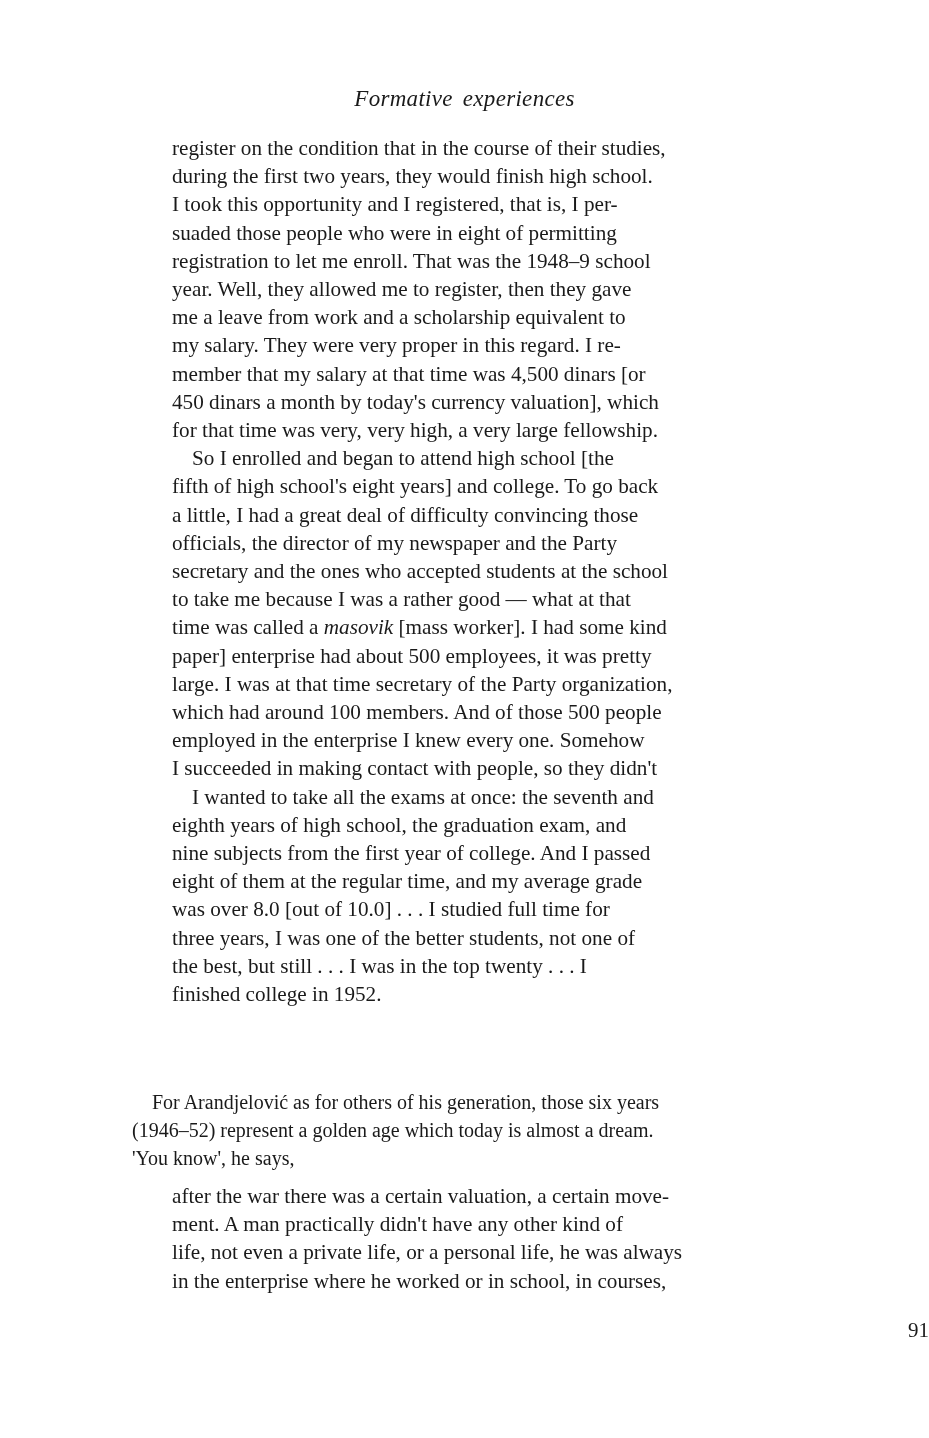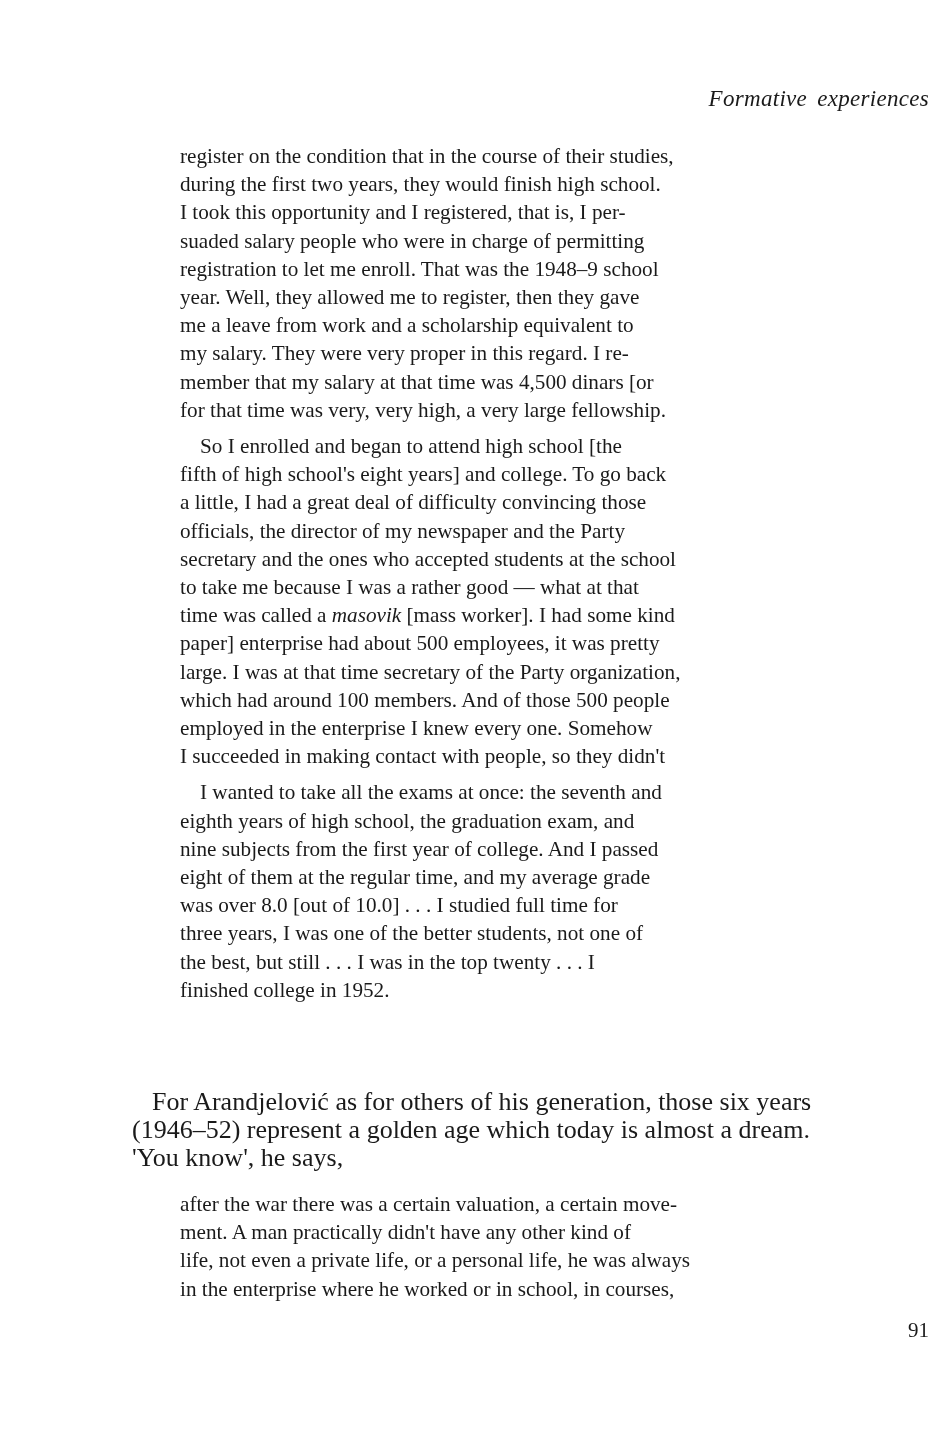--- a/index.html
+++ b/index.html
@@ -13,46 +13,46 @@
       position: relative;
       overflow: hidden;
       font-family: "Liberation Serif", "DejaVu Serif", serif;
       color: #1a1a1a;
     }
     .running-head {
       position: absolute;
       top: 86px;
       left: 0;
       width: 929px;
-      text-align: right;
+      text-align: center;
       font-style: italic;
       font-size: 23px;
       letter-spacing: 0.3px;
       word-spacing: 4px;
     }
     .quote-block {
       position: absolute;
       left: 172px;
       width: 640px;
       font-size: 21.2px;
       line-height: 28.2px;
     }
     .quote-block p {
-      margin: 8px;
+      margin: 0;
       text-indent: 0;
     }
     .line {
       display: block;
       white-space: nowrap;
     }
     .body-para {
       position: absolute;
       left: 132px;
       width: 680px;
-      font-size: 26px;
+      font-size: 20px;
       line-height: 28.2px;
       margin: 0;
     }
     .body-para .first {
       padding-left: 20px;
     }
     em { font-style: italic; }
     .folio {
       position: absolute;
       top: 1318px;
@@ -67,26 +67,27 @@
 
 <div>
 
   <div class="running-head">Formative experiences</div>
 
   <div class="quote-block" style="top:134px;">
     <p>
       <span class="line">register on the condition that in the course of their studies,</span>
       <span class="line">during the first two years, they would finish high school.</span>
       <span class="line">I took this opportunity and I registered, that is, I per-</span>
-      <span class="line">suaded salary people who were in charge of permitting</span>
+      <span class="line">suaded those people who were in eight of permitting</span>
       <span class="line">registration to let me enroll. That was the 1948–9 school</span>
       <span class="line">year. Well, they allowed me to register, then they gave</span>
       <span class="line">me a leave from work and a scholarship equivalent to</span>
       <span class="line">my salary. They were very proper in this regard. I re-</span>
       <span class="line">member that my salary at that time was 4,500 dinars [or</span>
+      <span class="line">450 dinars a month by today's currency valuation], which</span>
       <span class="line">for that time was very, very high, a very large fellowship.</span>
     </p>
     <p>
       <span class="line" style="padding-left:20px;">So I enrolled and began to attend high school [the</span>
       <span class="line">fifth of high school's eight years] and college. To go back</span>
       <span class="line">a little, I had a great deal of difficulty convincing those</span>
       <span class="line">officials, the director of my newspaper and the Party</span>
       <span class="line">secretary and the ones who accepted students at the school</span>
       <span class="line">to take me because I was a rather good — what at that</span>
       <span class="line"><span>time was called a </span><em>masovik</em><span> [mass worker]. I had some kind</span></span>

